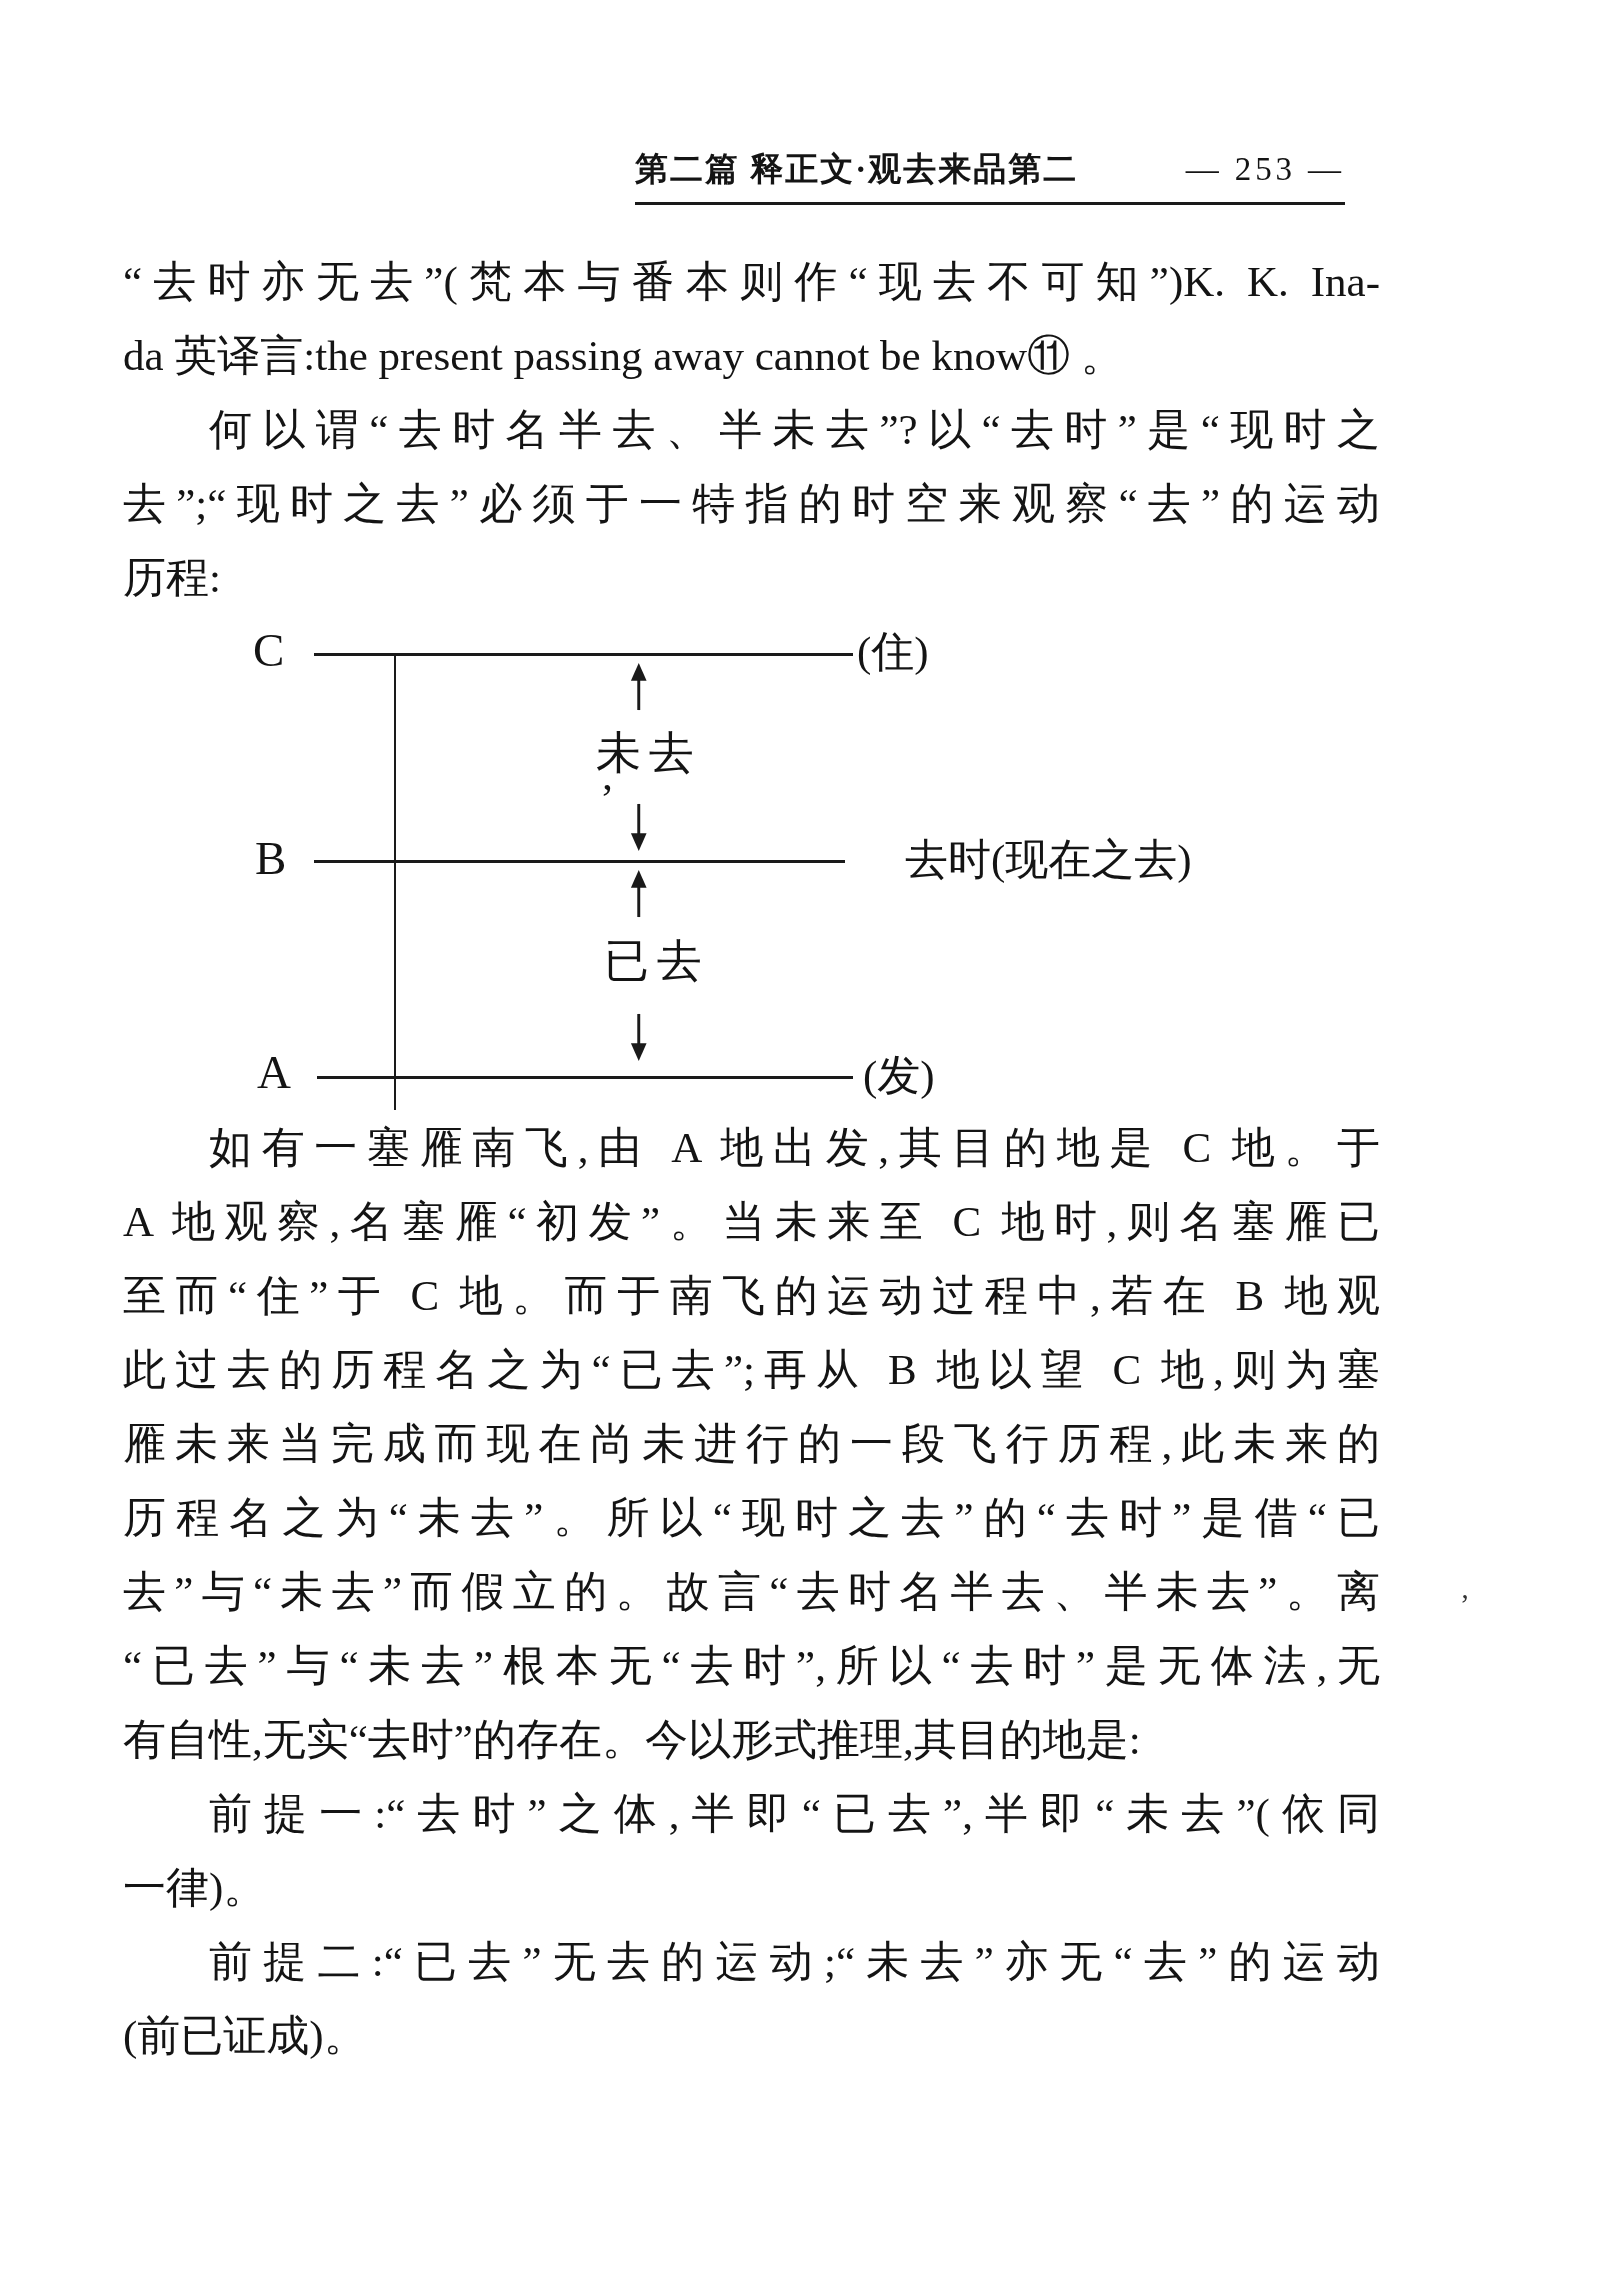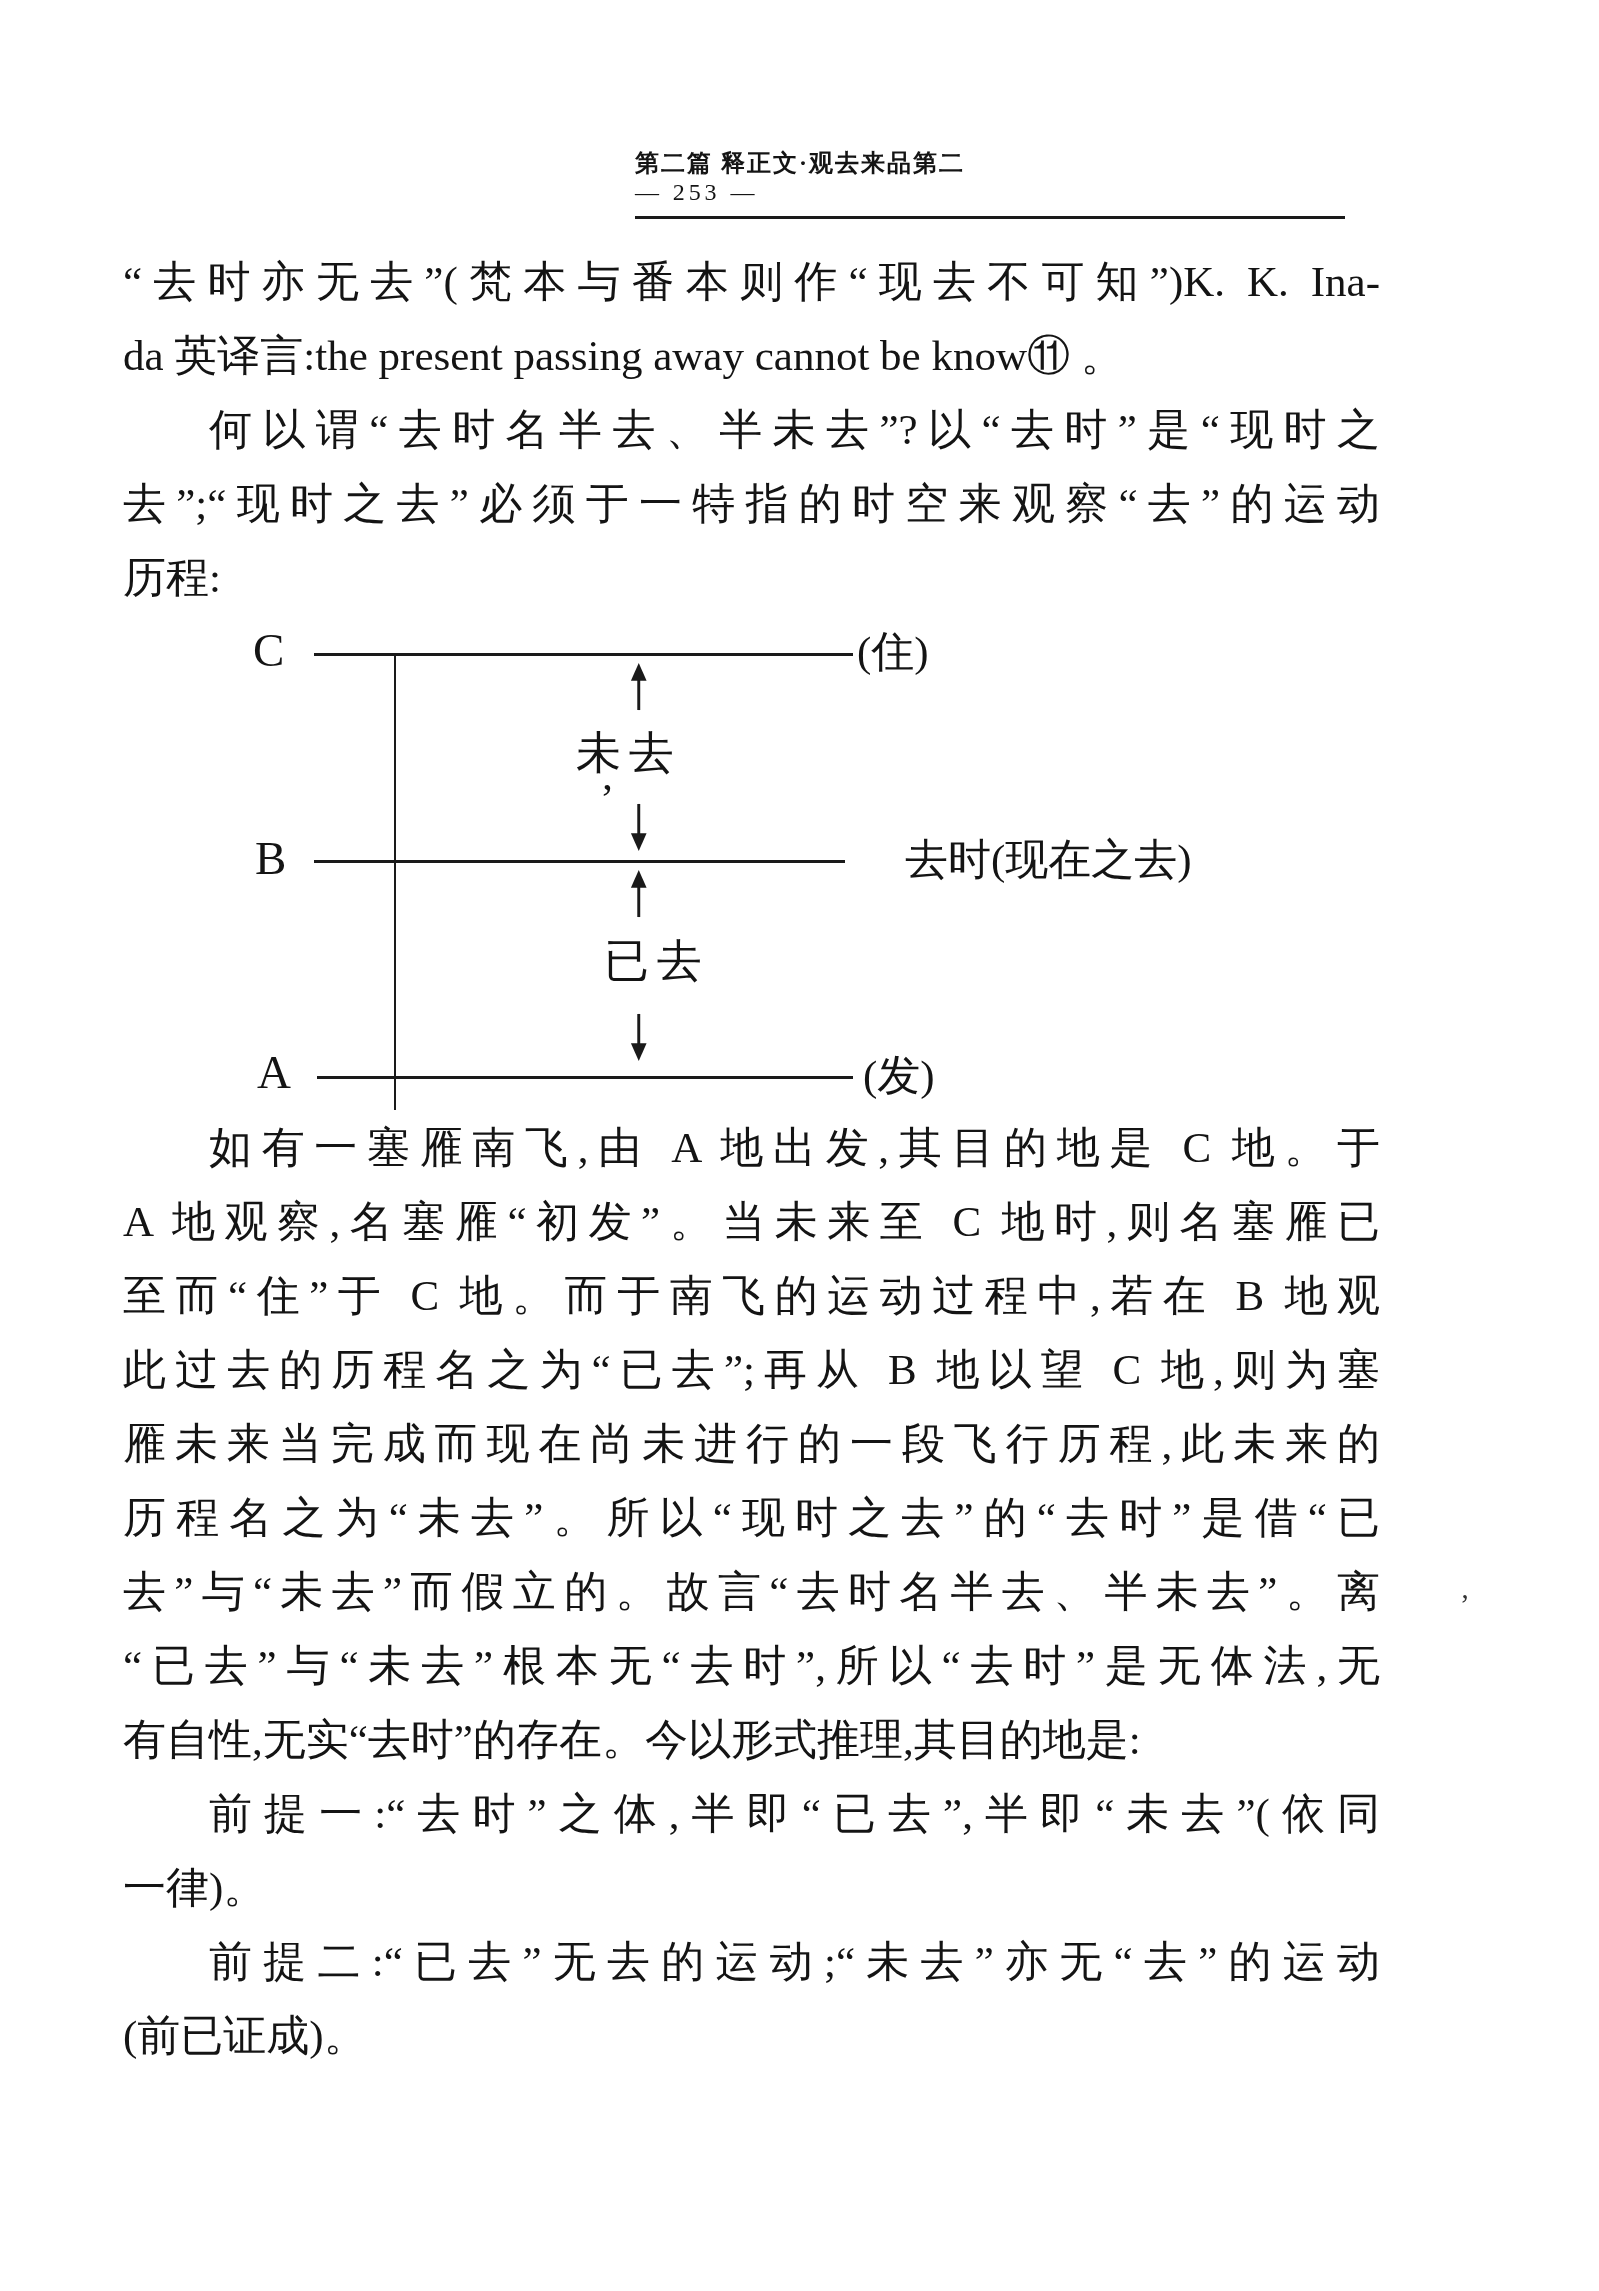--- a/index.html
+++ b/index.html
@@ -11,22 +11,21 @@
     color:#141414;
     font-family:"Liberation Serif", serif;
     overflow:hidden;
   }
   
   .running-head{
     position:absolute;left:635px;top:147px;width:710px;
     display:flex;justify-content:space-between;align-items:baseline;
     border-bottom:3.9px solid #1a1a1a;
     padding-bottom:9.8px;
-    font-size:24px;
-    flex-direction:column;
+    font-size:33px;
   }
   .running-head .title{font-weight:bold;letter-spacing:2px;}
   .running-head .pageno{font-weight:normal;letter-spacing:3.9px;}
 
   
   .tblock{
     position:absolute;left:123px;width:1257px;
     font-size:43px;line-height:74px;
   }
   .tblock-1{top:245px;}
@@ -45,21 +44,21 @@
   .dline{position:absolute;background:#1a1a1a;}
   .hl-c{left:314px;top:653px;width:539px;height:2.9px;}
   .hl-b{left:314px;top:860px;width:531px;height:2.9px;}
   .hl-a{left:317px;top:1076px;width:536px;height:2.9px;}
   .vl{left:394px;top:654px;width:2px;height:456px;}
   .lbl{font-size:43px;white-space:nowrap;}
   .lbl-c{left:857px;top:623px;}
   .lbl-b{left:859px;top:831px;margin-left:46px;}
   .lbl-a{left:863px;top:1047px;}
   .seg{font-size:45px;letter-spacing:7.8px;white-space:nowrap;}
-  .seg-upper{left:576px;top:723px;}
+  .seg-upper{left:596px;top:723px;}
   .seg-lower{left:604px;top:931px;}
   .tick-mark{left:600px;top:774px;font-size:43px;}
   .arr{position:absolute;width:25.5px;height:49px;}
   .arr-up-1{left:626px;top:663px;}
   .arr-dn-1{left:626px;top:802px;}
   .arr-up-2{left:626px;top:870px;}
   .arr-dn-2{left:626px;top:1012px;}
 
   .stray{position:absolute;left:1460px;top:1588px;font-size:29px;color:#333;}
 </style>

